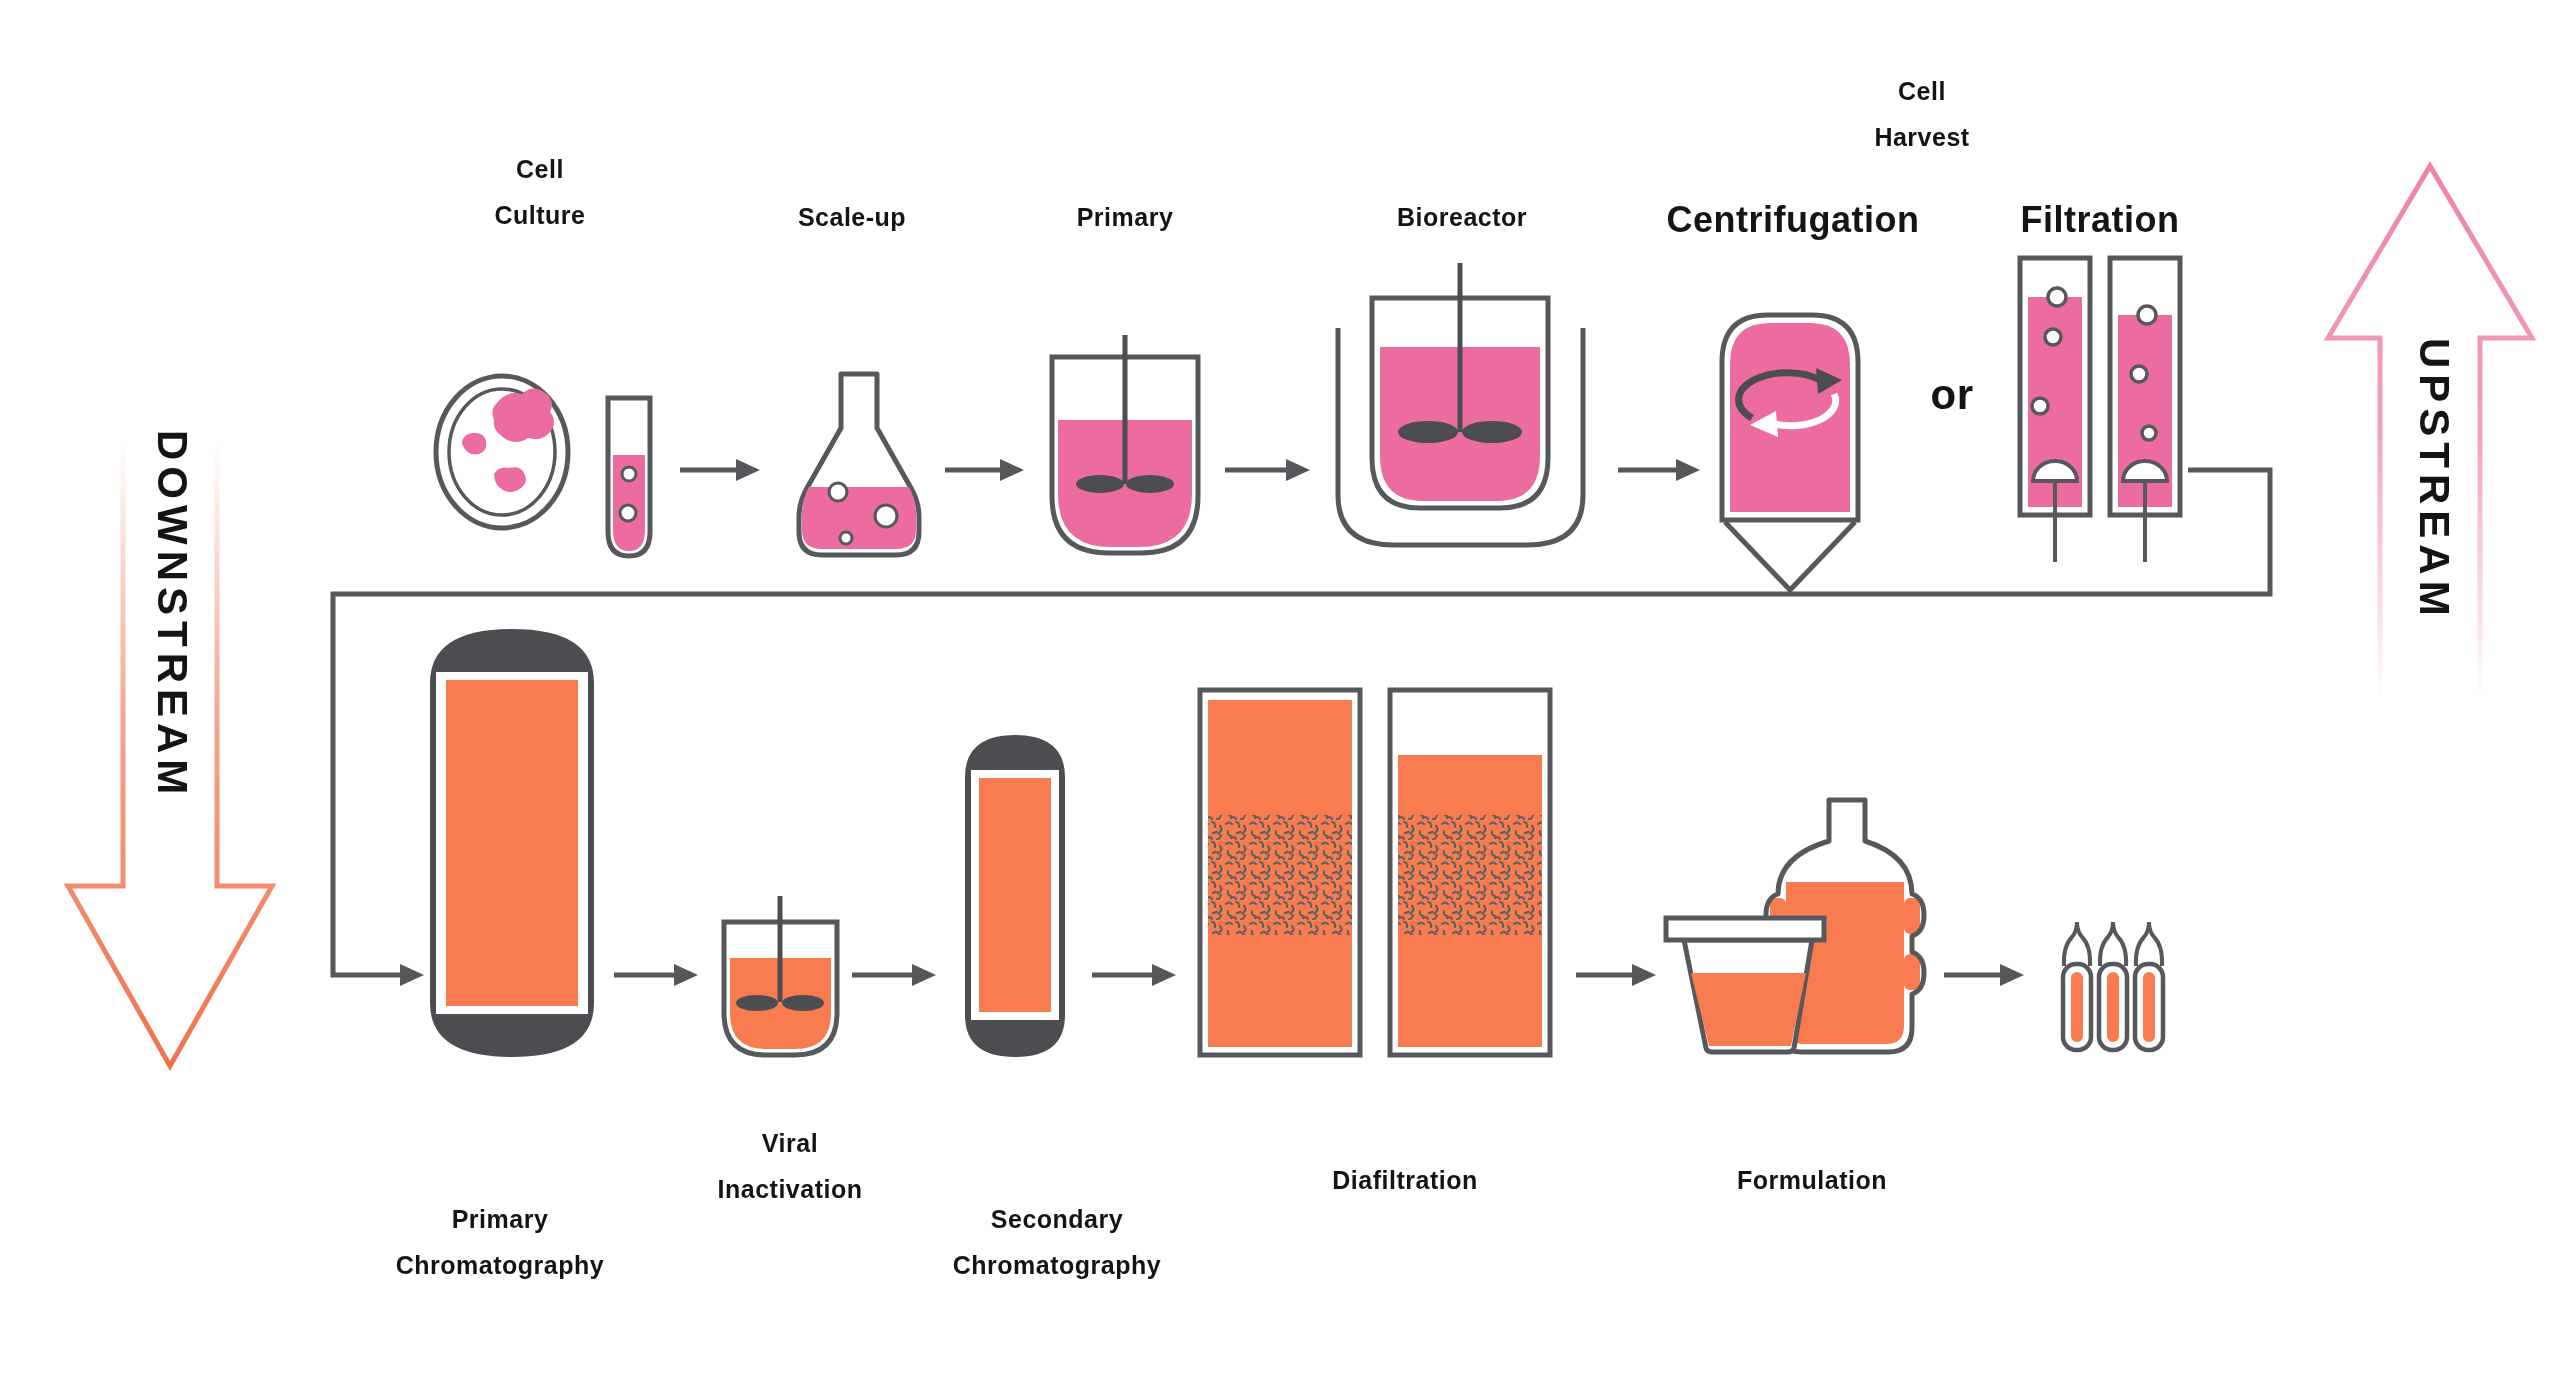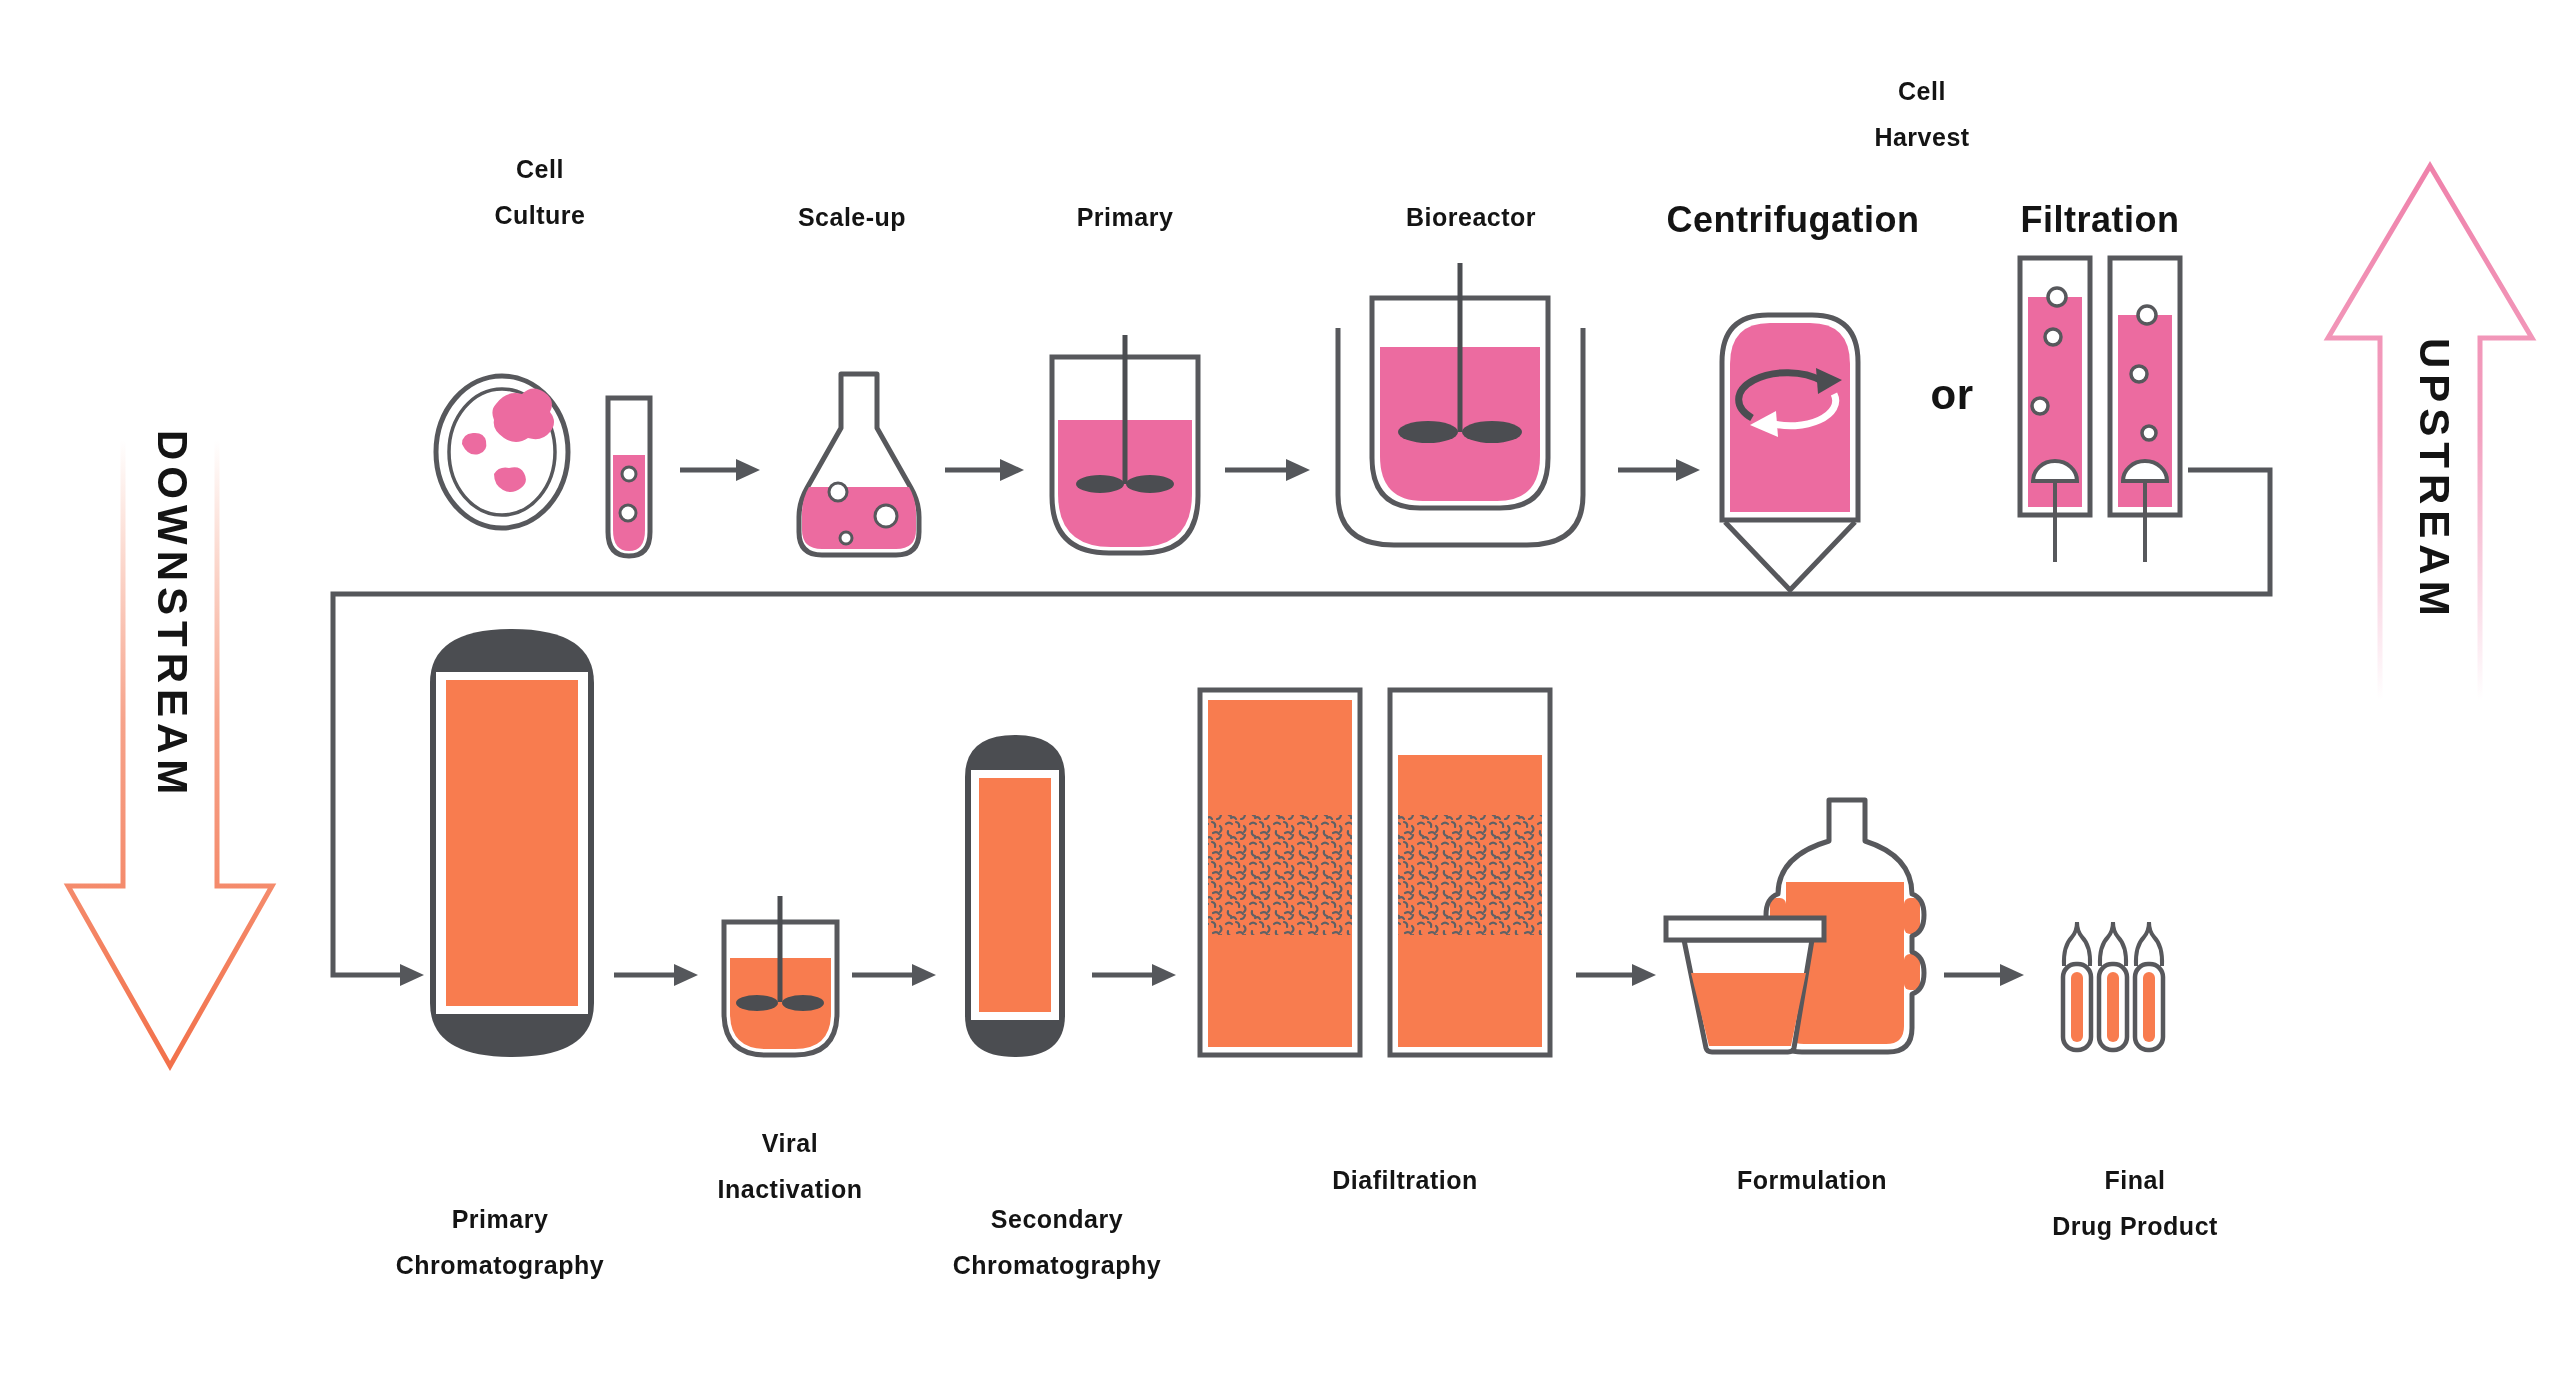--- a/index.html
+++ b/index.html
@@ -228,34 +228,32 @@
         <rect x="2135" y="964" width="28" height="86" rx="13" fill="#ffffff" stroke="var(--outline-gray)" stroke-width="4.5"></rect>
         <rect x="2143" y="972" width="12" height="70" rx="6" fill="var(--downstream-orange)"></rect>
       </g>
     </g>
   </svg>
 
   <div class="lbl" style="left:540px;top:146px;">Cell
 Culture</div>
   <div class="lbl" style="left:852px;top:194px;text-align:right;">Scale-up</div>
   <div class="lbl" style="left:1125px;top:194px;">Primary</div>
-  <div class="lbl" style="left:1462px;top:194px;margin-left:9px;">Bioreactor</div>
+  <div class="lbl" style="left:1462px;top:194px;">Bioreactor</div>
   <div class="lbl" style="left:1922px;top:68px;">Cell
 Harvest</div>
   <div class="lbl small" style="left:1793px;top:200px;">Centrifugation</div>
   <div class="lbl small" style="left:2100px;top:200px;">Filtration</div>
   <div class="lbl or" style="left:1952px;top:372px;">or</div>
 
   <div class="lbl" style="left:500px;top:1196px;">Primary
 Chromatography</div>
   <div class="lbl" style="left:790px;top:1108px;margin-top:12px;">Viral
 Inactivation</div>
   <div class="lbl" style="left:1057px;top:1196px;">Secondary
 Chromatography</div>
   <div class="lbl" style="left:1405px;top:1157px;">Diafiltration</div>
   <div class="lbl" style="left:1812px;top:1157px;">Formulation</div>
-  <div class="lbl" style="left:2135px;top:1157px;">Final
-Drug Product</div>
 
   <div class="vlbl" style="left:2434px;top:338px;">UPSTREAM</div>
   <div class="vlbl" style="left:172px;top:430px;">DOWNSTREAM</div>
 
 </div>
 
 </body></html>

